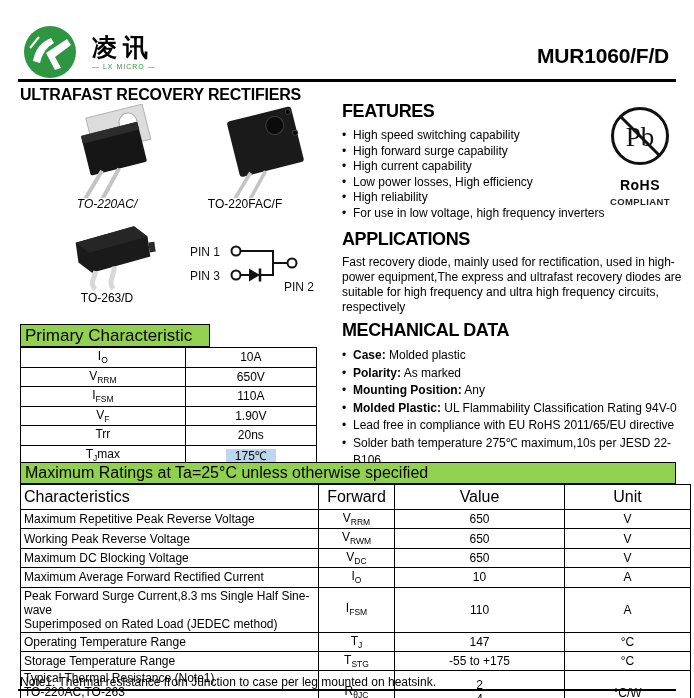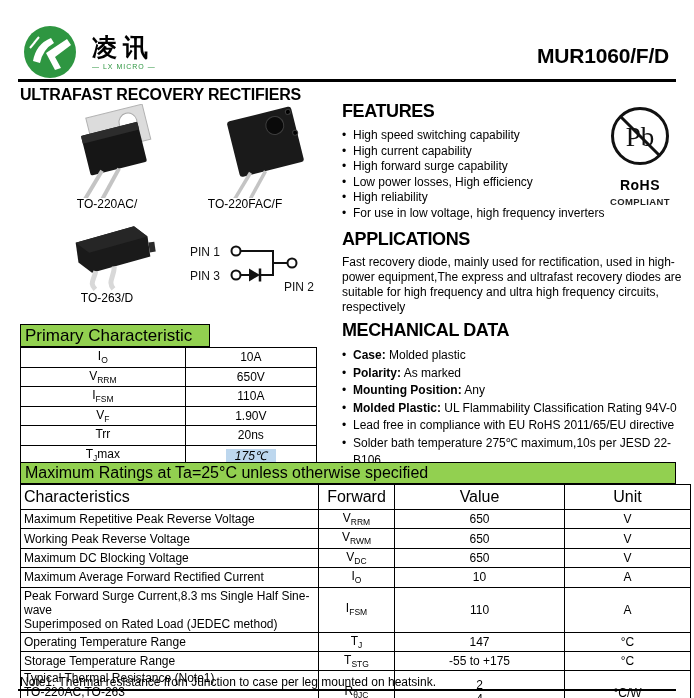--- a/index.html
+++ b/index.html
@@ -41,21 +41,21 @@
   .green-bar{background:#92D050;border:1px solid #000;box-sizing:border-box;padding-left:4px;}
   .primary-wrap{position:absolute;left:20px;top:324px;width:297px;}
   .primary-wrap .green-bar{width:190px;height:23px;font-size:17px;line-height:21px;}
   table{border-collapse:collapse;}
   td,th{border:1px solid #000;font-size:12px;font-weight:normal;}
   .ptable{width:297px;}
   .ptable td{height:16.5px;text-align:center;}
   .ptable .c1{width:166px;}
   .ptable .c2{width:131px;}
   sub{font-size:8.5px;}
-  .hl{background:#BDD7EE;padding:0 9px;font-style:italic;}
+  .hl{background:#BDD7EE;padding:0 9px;}
 
   .ratings-wrap{position:absolute;left:20px;top:462px;width:656px;}
   .ratings-wrap .green-bar{width:656px;height:22px;font-size:16px;line-height:20px;}
   .rtable{width:656px;table-layout:fixed;}
   .rtable .cc{width:293px;}
   .rtable .cs{width:73px;}
   .rtable .cv{width:167px;}
   .rtable .cu{width:123px;}
   .rtable th{height:22px;font-size:16px;}
   .rtable th.cc{text-align:left;padding-left:3px;}
@@ -93,21 +93,21 @@
   <svg class="pkg" style="left:52px;top:104px;" width="118" height="94" viewBox="0 0 118 94">
     <g transform="rotate(-14 59 45)">
       <rect x="42" y="9" width="58" height="36" fill="#dcdcdc" stroke="#b2b2b2"></rect>
       <circle cx="82" cy="23" r="9" fill="#fff" stroke="#a8a8a8"></circle>
       <rect x="33" y="25" width="58" height="41" rx="2" fill="#161616"></rect>
       <rect x="33" y="25" width="58" height="8" fill="#2c2c2c"></rect>
       <path d="M45 64 L19 90" stroke="#c4c4c4" stroke-width="4"></path>
       <path d="M62 66 L38 92" stroke="#c4c4c4" stroke-width="4"></path>
     </g>
   </svg>
-  <div class="pkg-label" style="left:52px;top:197px;">TO-220AC/</div>
+  <div class="pkg-label" style="left:52px;top:197px;font-style:italic;">TO-220AC/</div>
 
   <svg class="pkg" style="left:198px;top:104px;" width="122" height="94" viewBox="0 0 122 94">
     <g transform="rotate(-14 61 45)">
       <rect x="36" y="11" width="66" height="57" rx="3" fill="#1a1a1a"></rect>
       <circle cx="82" cy="26" r="9" fill="#0a0a0a" stroke="#3d3d3d"></circle>
       <circle cx="98" cy="16" r="2.5" fill="#000" stroke="#3d3d3d"></circle>
       <circle cx="100" cy="38" r="2.5" fill="#000" stroke="#3d3d3d"></circle>
       <path d="M47 66 L21 92" stroke="#c4c4c4" stroke-width="3.5"></path>
       <path d="M62 68 L38 94" stroke="#c4c4c4" stroke-width="3.5"></path>
     </g>
@@ -136,22 +136,22 @@
     <line x1="52.5" y1="38" x2="61" y2="38" stroke="#111" stroke-width="2"></line>
     <polygon points="61,31.5 61,44.5 72,38" fill="#111"></polygon>
     <line x1="72" y1="31.5" x2="72" y2="44.5" stroke="#111" stroke-width="2.5"></line>
     <line x1="85" y1="26" x2="99" y2="26" stroke="#111" stroke-width="2"></line>
   </svg>
 
   <div class="sec" style="top:101px;">
     <h2>FEATURES</h2>
     <ul class="bullets">
       <li>High speed switching capability</li>
+      <li>High forward surge capability</li>
       <li>High current capability</li>
-      <li>High forward surge capability</li>
       <li>Low power losses,  High efficiency</li>
       <li>High reliability</li>
       <li>For use in low voltage, high frequency inverters</li>
     </ul>
   </div>
 
   <div class="pb-badge">
     <svg width="76" height="64" viewBox="0 0 76 64">
       <circle cx="38" cy="32" r="27.5" fill="none" stroke="#111" stroke-width="3"></circle>
       <text x="38" y="42" text-anchor="middle" font-size="27" font-family="Liberation Serif, serif" fill="#111">Pb</text>

